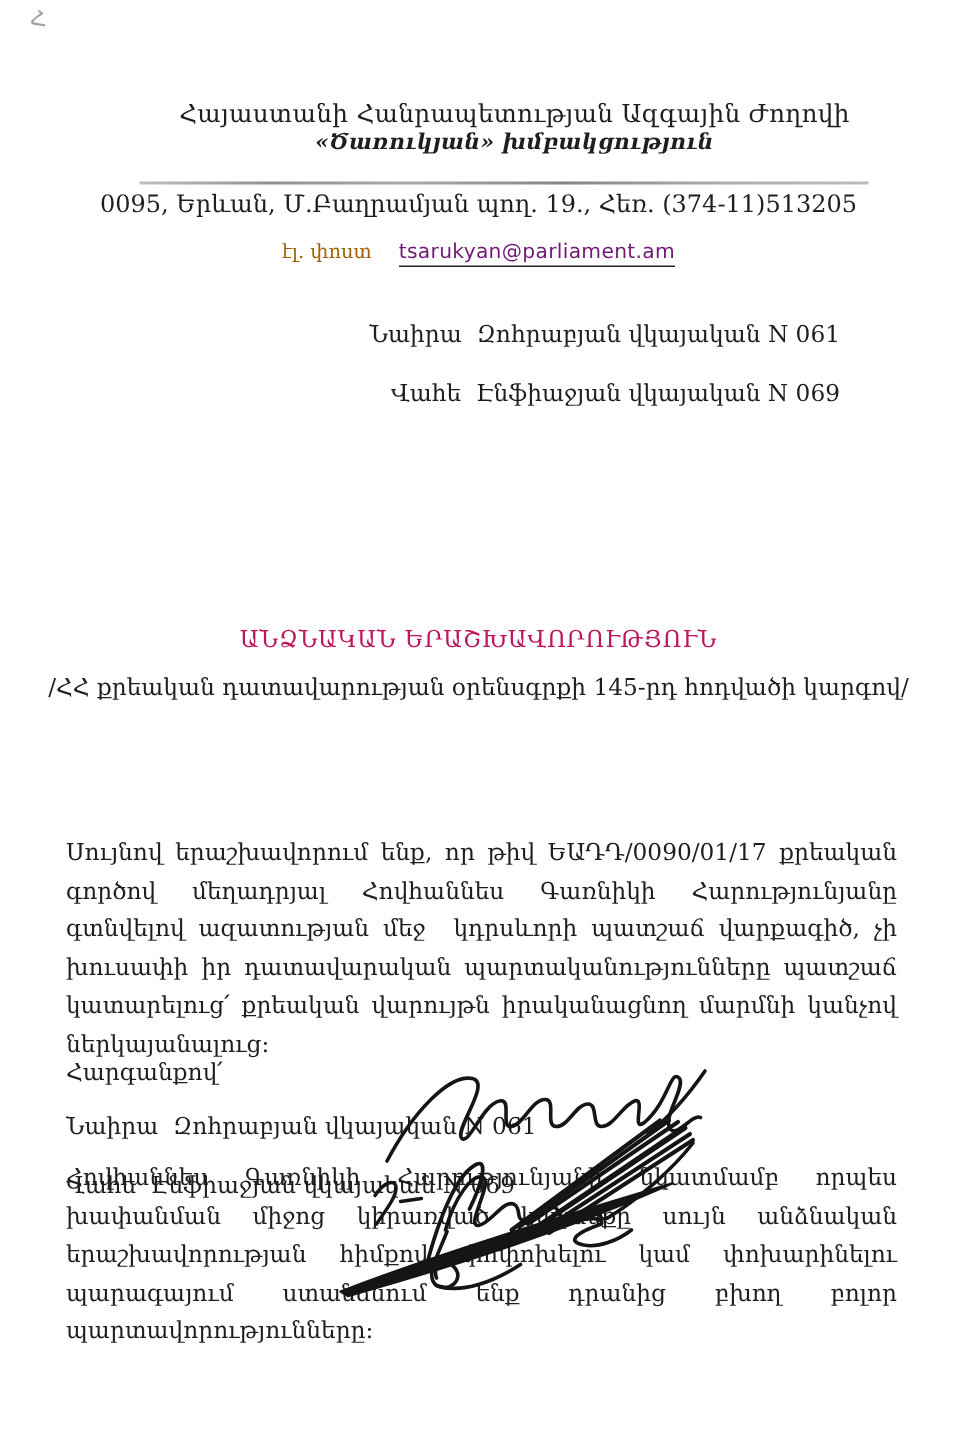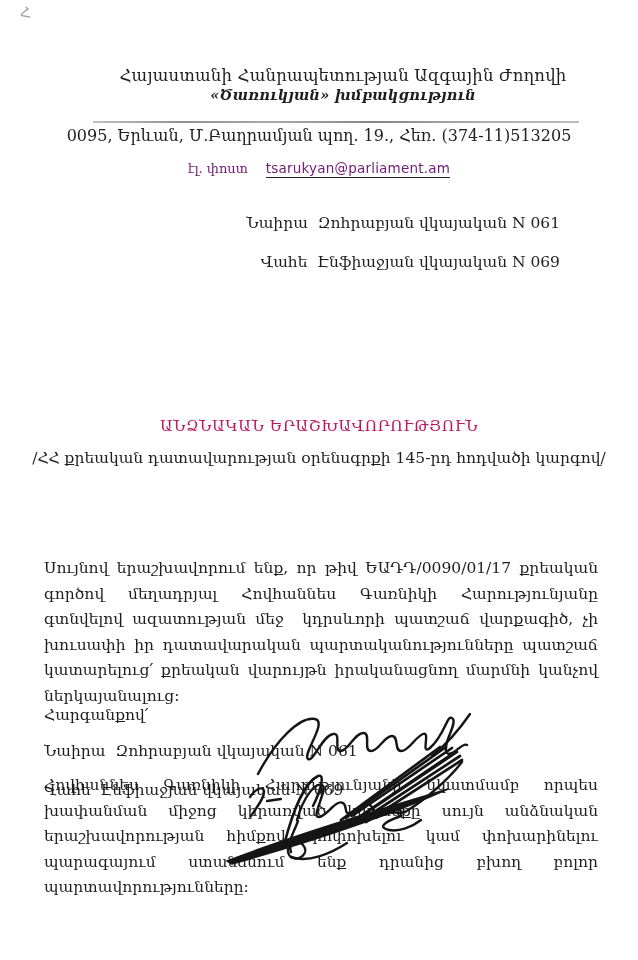--- a/index.html
+++ b/index.html
@@ -22,21 +22,21 @@
   .letterhead{position:absolute;left:0;top:66px;width:100%;text-align:center;padding-left:24px;}
   .lh-line1{font-size:16.5px;letter-spacing:.2px;}
   .lh-faction{margin-top:1px;font-size:14.5px;font-weight:bold;font-style:italic;letter-spacing:.3px;}
   .lh-rule{
     position:absolute;left:93px;top:121px;width:486px;height:2px;
     background:linear-gradient(90deg,#b5b5b5,#7d7d7d 18%,#9a9a9a 37%,#6f6f6f 58%,#9f9f9f 80%,#b0b0b0);
     opacity:.85;
   }
   .lh-address{position:absolute;left:0;top:126px;width:100%;text-align:center;font-size:16px;}
   .lh-email-row{position:absolute;left:0;top:160px;width:100%;text-align:center;font-size:13px;}
-  .lh-email-label{margin-right:18px;color:#701a75;}
+  .lh-email-label{margin-right:18px;color:#a16207;}
   .lh-email{
     font-family:"DejaVu Sans",sans-serif;font-size:13.5px;color:#701a75;
     border-bottom:1.5px solid #222;padding-bottom:1px;letter-spacing:.2px;
     text-decoration:none;
   }
   
   .addressees{position:absolute;right:78px;top:214px;text-align:right;font-size:15.5px;}
   .addressees .a-title{margin-bottom:20px;}
   .addressees .a-member{margin-bottom:21px;white-space:pre-wrap;}
   

